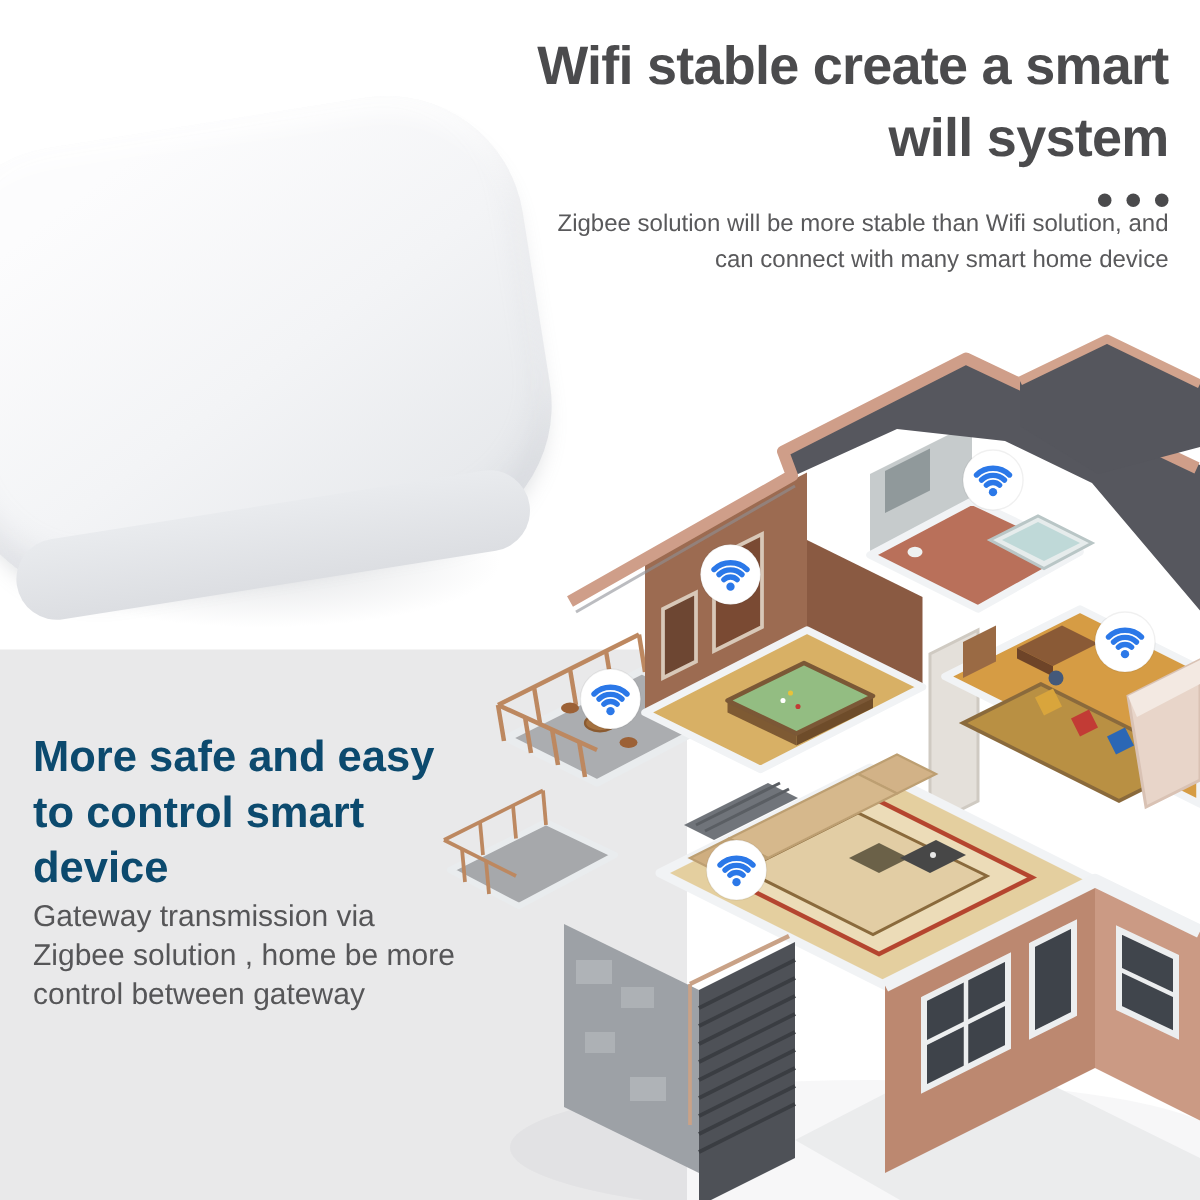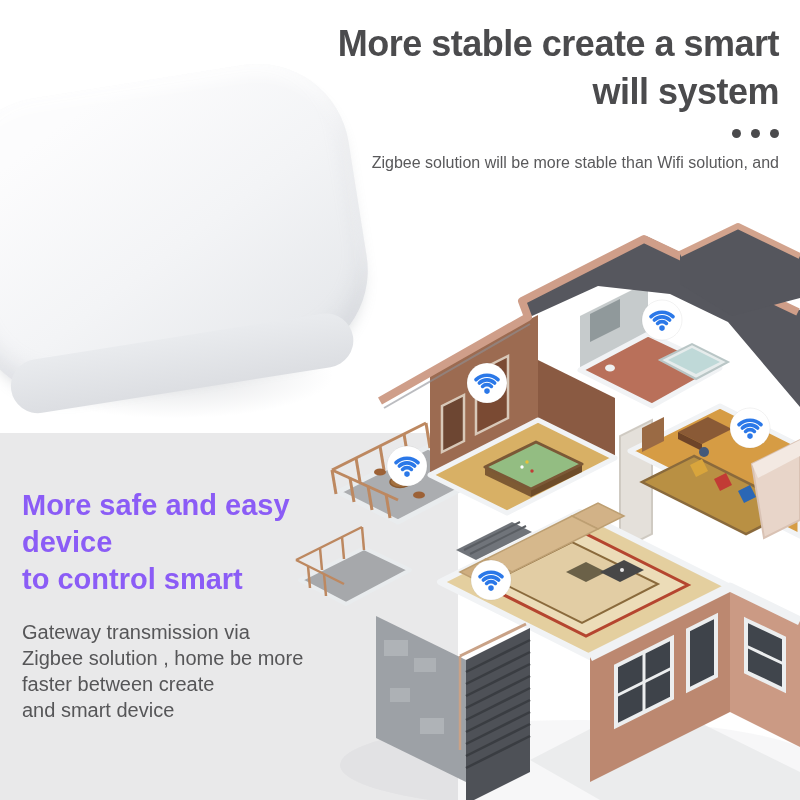--- a/index.html
+++ b/index.html
@@ -7,76 +7,76 @@
           font-family:"Liberation Sans", sans-serif;}
 
   
   .gray-panel{position:absolute;left:0;top:433px;width:458px;height:367px;background:#e9e9ea;}
 
   
   .hero{position:absolute;top:20px;right:21px;text-align:right;}
   .hero-title{font-size:36px;font-weight:bold;color:#4b4b4d;line-height:48px;letter-spacing:-0.5px;}
   .hero-dots{margin-top:13px;display:flex;justify-content:flex-end;gap:10px;}
   .hero-dots .dot{width:9px;height:9px;border-radius:50%;background:#4a4a4c;}
-  .hero-sub{margin-top:13px;font-size:16px;color:#59595b;line-height:24px;}
+  .hero-sub{font-size:16px;color:#59595b;line-height:24px;}
 
   
   .device-shadow{position:absolute;left:10px;top:330px;width:330px;height:90px;border-radius:50%;
     background:radial-gradient(ellipse at center, rgba(150,155,163,0.28) 0%, rgba(150,155,163,0) 68%);}
   .device{position:absolute;left:-38px;top:80px;width:398px;height:300px;transform:rotate(-9deg);
     border-radius:92px;
     background:linear-gradient(152deg,#fcfcfd 18%,#f3f4f6 55%,#e7e9ec 88%);
     box-shadow:0 10px 14px -6px rgba(140,145,152,0.30), inset 0 -16px 22px rgba(175,180,188,0.30),
                inset 0 10px 16px rgba(255,255,255,0.9);}
   .device::after{content:"";position:absolute;left:26px;right:26px;bottom:-12px;height:54px;
     border-radius:48px;background:linear-gradient(180deg,#e9ebee,#dcdee2);z-index:-1;}
 
   
   .feature{position:absolute;left:22px;top:487px;width:330px;}
-  .feature-title{font-size:29px;font-weight:bold;color:#8b5cf6;line-height:37px;}
-  .feature-body{margin-top:21px;font-size:20px;color:#565658;line-height:26px;}
+  .feature-title{font-size:29px;font-weight:bold;color:#0c4a6e;line-height:37px;}
+  .feature-body{font-size:20px;color:#565658;line-height:26px;}
 
   .house{position:absolute;left:280px;top:220px;width:520px;height:580px;}
 </style>
 </head>
 <body>
 
 <div class="canvas">
 
   <div class="gray-panel"></div>
 
   <div class="device-shadow"></div>
   <div class="device"></div>
 
   <div class="hero">
     <div class="hero-title">
-      <div>More stable create a smart</div>
+      <div>Wifi stable create a smart</div>
       <div>will system</div>
     </div>
     <div class="hero-dots">
       <span class="dot"></span>
       <span class="dot"></span>
       <span class="dot"></span>
     </div>
     <div class="hero-sub">
       <div>Zigbee solution will be more stable than Wifi solution, and</div>
+      <div>can connect with many smart home device</div>
     </div>
   </div>
 
   <div class="feature">
     <div class="feature-title">
       <div>More safe and easy</div>
+      <div>to control smart</div>
       <div>device</div>
-      <div>to control smart</div>
     </div>
     <div class="feature-body">
       <div>Gateway transmission via</div>
       <div>Zigbee solution , home be more</div>
-      <div>faster between create</div>
-      <div>and smart device</div>
+      <div>control between gateway</div>
     </div>
   </div>
 
   <svg class="house" viewBox="0 0 520 580">
     <defs>
       <symbol id="wifi" viewBox="-22 -22 44 44">
         <circle cx="0" cy="0" r="21" fill="#ffffff" stroke="rgba(0,0,0,0.06)" stroke-width="1"></circle>
         <g fill="none" stroke="#2b78e8" stroke-linecap="round">
           <path d="M -11.5 -3.5 A 16.5 16.5 0 0 1 11.5 -3.5" stroke-width="3.8"></path>
           <path d="M -8 0 A 11.5 11.5 0 0 1 8 0" stroke-width="3.8"></path>

